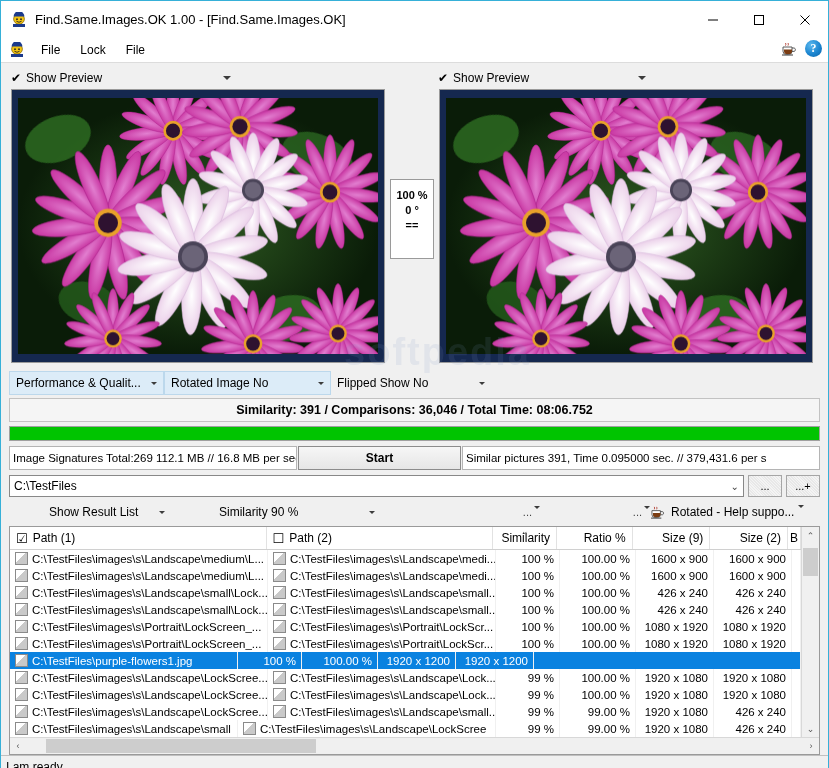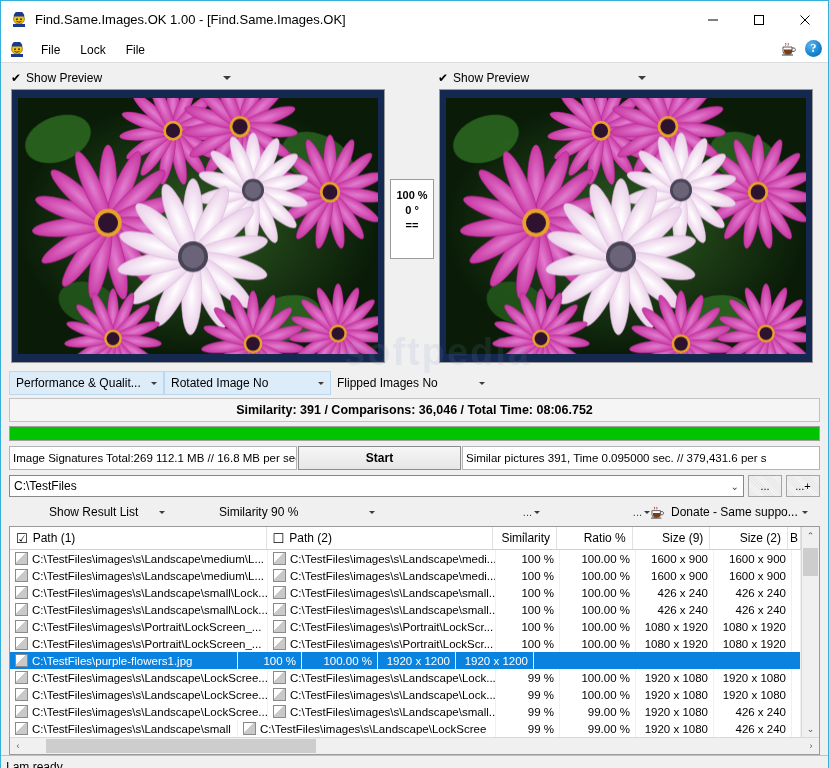--- a/index.html
+++ b/index.html
@@ -101,21 +101,21 @@
     flex:1 1 auto;border:1px solid #888;background:#fff;display:flex;align-items:center;
     justify-content:space-between;padding:0 4px;font-size:12px;box-sizing:border-box;
   }
   .dots-btn{
     width:34px;margin-left:4px;border:1px solid #a6a6a6;background:#f0f0f0;
     display:flex;align-items:center;justify-content:center;font-size:11px;box-sizing:border-box;
     background-image:repeating-linear-gradient(45deg,#e8e8e8 0 1px,#f4f4f4 1px 2px);
   }
   
   .rlctl{height:24px;display:flex;align-items:center;margin:3px 8px 0 8px;font-size:12px;}
-  .rlitem{display:flex;align-items:center;white-space:nowrap;}
+  .rlitem{display:flex;white-space:nowrap;}
   
   .tablewrap{
     margin:2px 8px 0 8px;border:1px solid #9a9a9a;background:#fff;
     flex:1 1 auto;display:flex;flex-direction:column;overflow:hidden;box-sizing:border-box;
     min-height:0;
   }
   .tbl-inner{display:flex;flex:1 1 auto;min-height:0;}
   .tbl-main{flex:1 1 auto;display:flex;flex-direction:column;min-width:0;}
   .thead{display:flex;height:22px;background:#fff;border-bottom:1px solid #d0d0d0;flex:0 0 auto;}
   .th{
@@ -393,21 +393,21 @@
     <div class="optstrip">
       <div class="opt hl" style="width:155px;">
         <span class="lbl">Performance &amp; Qualit...</span>
         <span class="caret-sm"></span>
       </div>
       <div class="opt hl" style="width:167px;">
         <span class="lbl">Rotated Image No</span>
         <span class="caret-sm"></span>
       </div>
       <div class="opt" style="width:160px;">
-        <span class="lbl">Flipped Images No</span>
+        <span class="lbl">Flipped Show No</span>
         <span class="caret-sm"></span>
       </div>
     </div>
 
     <div class="simbanner">Similarity: 391 / Comparisons: 36,046 / Total Time: 08:06.752</div>
 
     <div class="progress"></div>
 
     <div class="statsrow">
       <div class="statbox" style="width:288px;">Image Signatures Total:269  112.1 MB // 16.8 MB per sec. /</div>
@@ -449,21 +449,21 @@
         <span style="width:17px;height:15px;margin-right:4px;display:inline-block;">
           <svg viewBox="0 0 18 16" width="17" height="15">
             <path d="M2 6 h9 v4.2 a3.2 3.2 0 0 1 -3.2 3.2 h-2.6 A3.2 3.2 0 0 1 2 10.2 Z" fill="#ffffff" stroke="#4a4a4a" stroke-width="0.9"></path>
             <path d="M11 7 h2.2 a1.8 1.8 0 0 1 0 3.4 h-2.2" fill="none" stroke="#4a4a4a" stroke-width="0.9"></path>
             <path d="M3 8.6 h8 v1.6 a3 3 0 0 1 -3 2.8 h-2 a3 3 0 0 1 -3 -2.8 Z" fill="#7a3c12"></path>
             <path d="M4.5 4.6 q0.8 -1.4 0 -2.6" stroke="#b03a2e" stroke-width="0.9" fill="none"></path>
             <path d="M7 4.6 q0.8 -1.4 0 -2.6" stroke="#b03a2e" stroke-width="0.9" fill="none"></path>
             <rect x="1" y="13.4" width="11" height="1.2" fill="#5a5a5a"></rect>
           </svg>
         </span>
-        <span>Donate - Same suppo...</span>
+        <span>Rotated - Help suppo...</span>
         <span class="caret-sm" style="margin-left:4px;"></span>
       </div>
     </div>
 
     <div class="tablewrap">
       <div class="tbl-inner">
         <div class="tbl-main">
           <div class="thead">
             <div class="th" style="width:258px;">
               <span style="margin-right:5px;font-size:13px;">☑</span>

